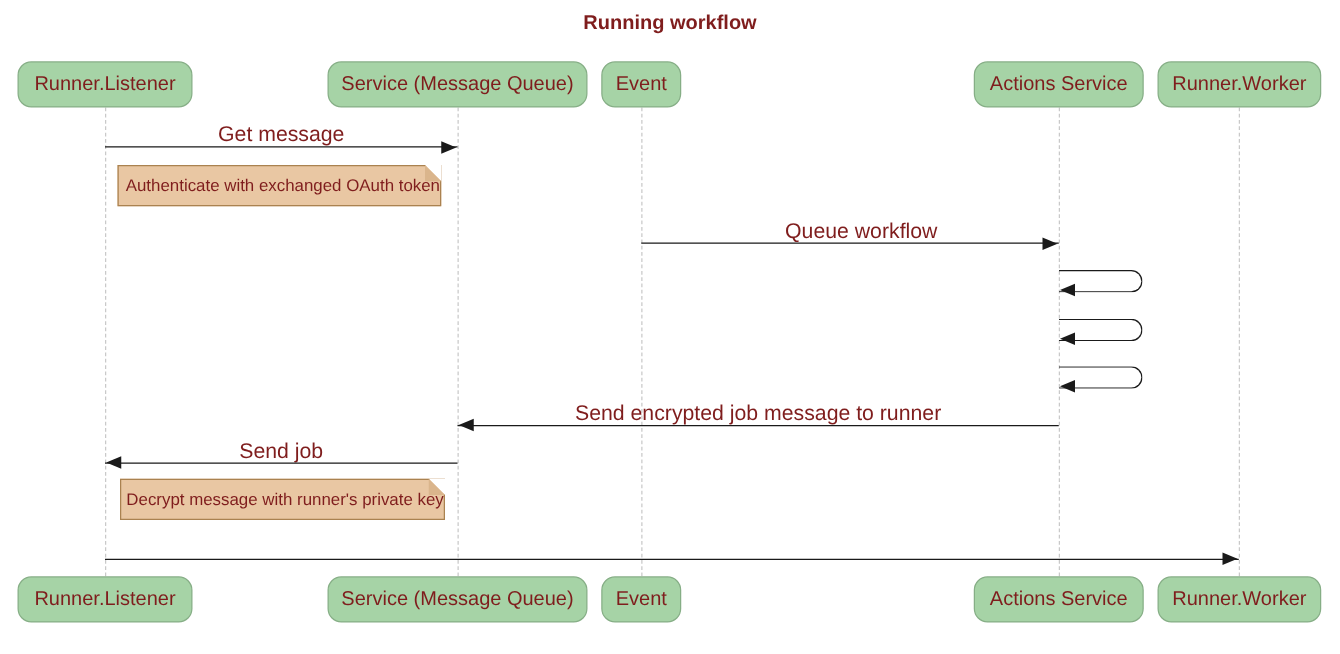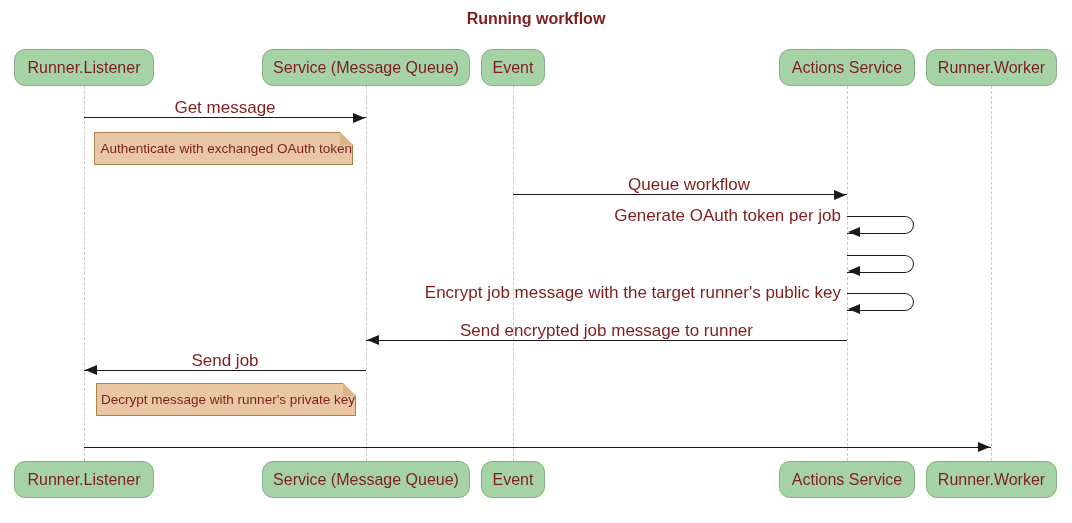--- a/index.html
+++ b/index.html
@@ -99,28 +99,26 @@
   <div class="note" style="left:94px;top:132px;width:259px;height:33px">
     <span>Authenticate with exchanged OAuth token</span>
     <span class="fold-cover"></span>
     <span class="fold-flap"></span>
   </div>
 
   <div class="msg-label" style="left:522px;top:177px;width:334px">Queue workflow</div>
   <div class="msg-line" style="left:513px;top:194px;width:334px"></div>
   <span class="arrow-r" style="left:834px;top:190px"></span>
 
-  <div class="msg-label right" style="left:381px;top:208px;width:460px">Generate OAuth token per job</div>
   <div class="self-loop" style="left:847px;top:216px"></div>
   <span class="arrow-l" style="left:848px;top:227px"></span>
 
   <div class="self-loop" style="left:847px;top:255px"></div>
   <span class="arrow-l" style="left:848px;top:266px"></span>
 
-  <div class="msg-label right" style="left:381px;top:285px;width:460px">Encrypt job message with the target runner's public key</div>
   <div class="self-loop" style="left:847px;top:293px"></div>
   <span class="arrow-l" style="left:848px;top:304px"></span>
 
   <div class="msg-label" style="left:366px;top:323px;width:481px">Send encrypted job message to runner</div>
   <div class="msg-line" style="left:366px;top:340px;width:481px"></div>
   <span class="arrow-l" style="left:367px;top:335px"></span>
 
   <div class="msg-label" style="left:84px;top:353px;width:282px">Send job</div>
   <div class="msg-line" style="left:84px;top:370px;width:282px"></div>
   <span class="arrow-l" style="left:85px;top:365px"></span>

